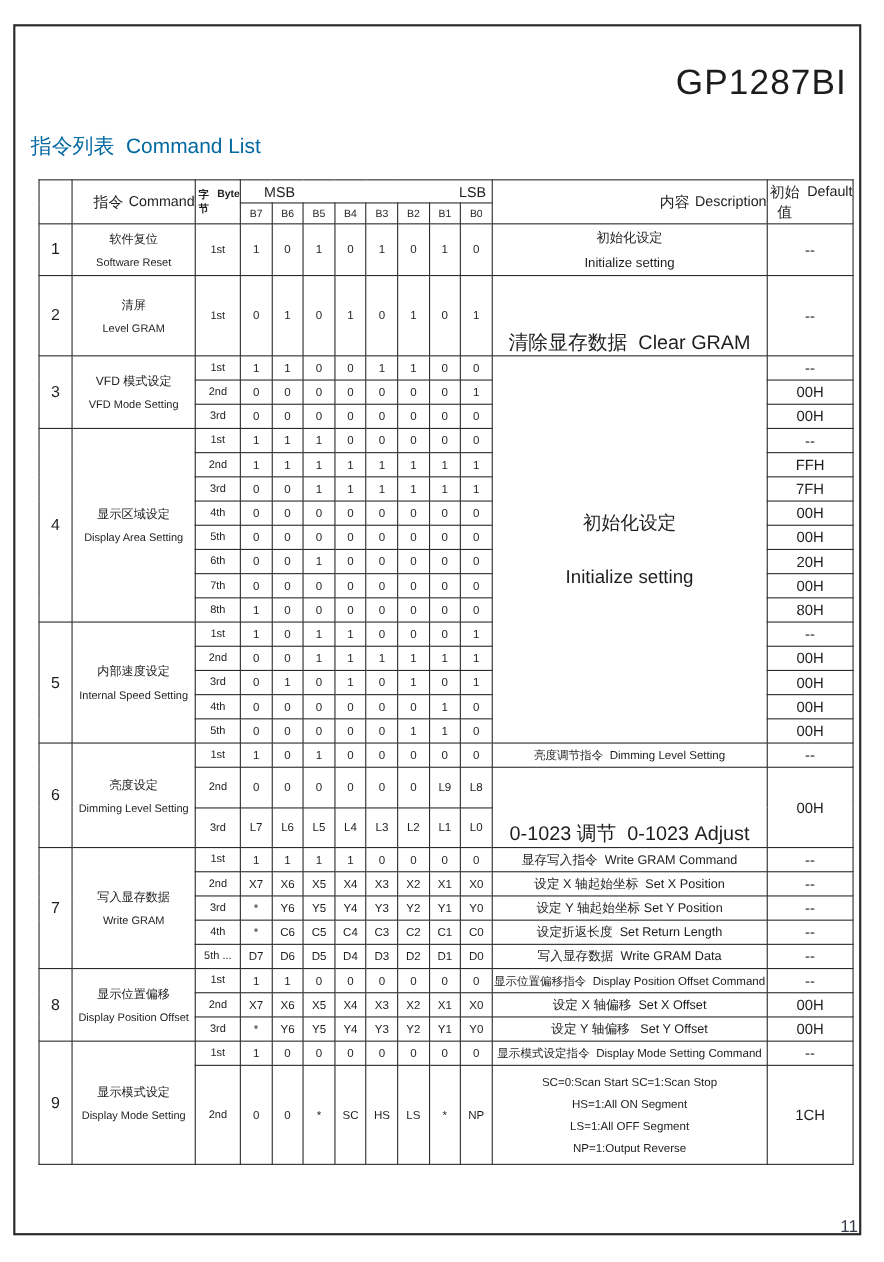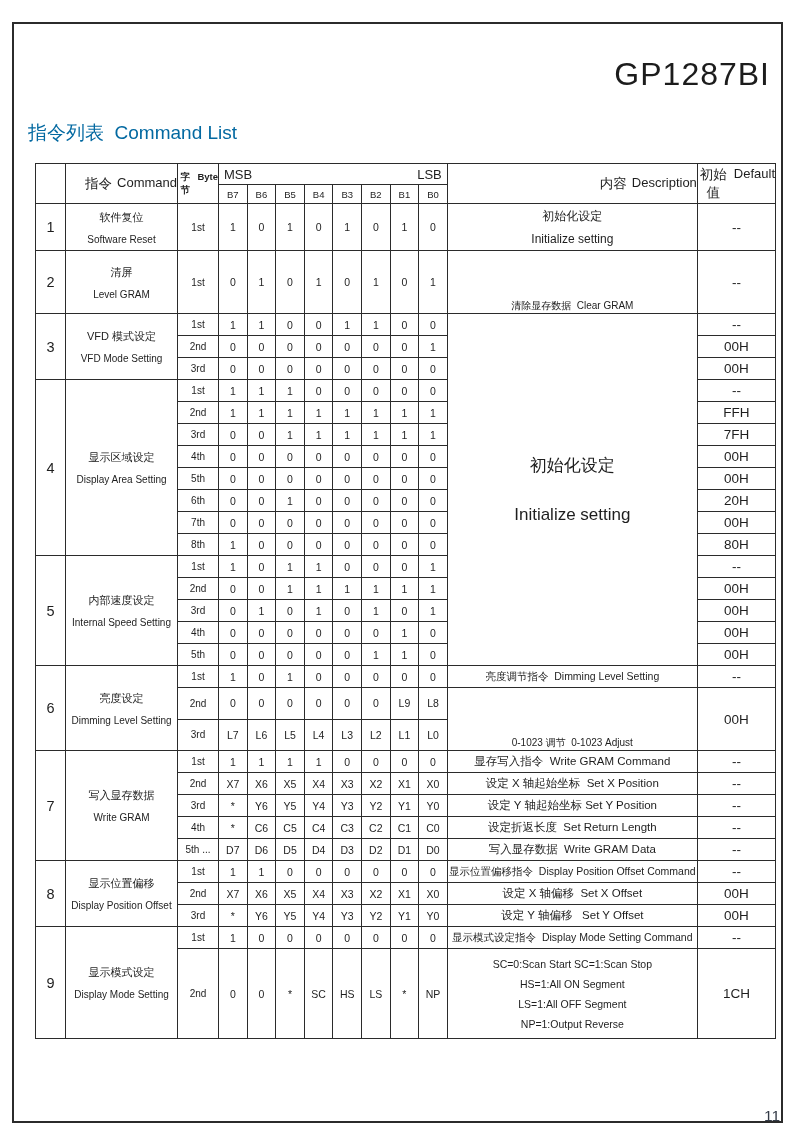--- a/index.html
+++ b/index.html
@@ -26,35 +26,35 @@
   .cmd td{
     border:1px solid #2b2b2b;text-align:center;vertical-align:middle;
     padding:0;overflow:hidden;
   }
   .hr1{height:21px;}
   .hr2{height:19px;}
   .h-two{display:flex;flex-direction:row;justify-content:flex-end;gap:5px;}
   .h-zh{font-size:13.5px;}
   .h-en{font-size:13px;}
   .h-byte span{font-size:9.5px;font-weight:700;}
-  .msb-row{display:flex;justify-content:space-between;padding:0 5px;font-size:13px;}
+  .msb-row{display:flex;justify-content:space-between;padding:0 5px;font-size:13px;margin-left:16px;}
   .bit-label{font-size:9.5px;}
   .idx{font-size:14.5px;}
   .cmd-cell{display:flex;flex-direction:column;justify-content:center;gap:9px;}
   .cmd-zh{font-size:11px;white-space:pre;}
   .cmd-en{font-size:10px;white-space:pre;}
   .byte{font-size:10px;white-space:pre;}
   .bit{font-size:10.5px;}
   .def{font-size:13.5px;}
   .desc-wrap{display:flex;flex-direction:column;justify-content:center;align-items:center;}
   .desc-line{white-space:pre;}
   .d-xs .desc-line{font-size:10.5px;}
   .d-sm .desc-line{font-size:11.5px;}
   .d-md .desc-wrap{gap:7px;} .d-md .desc-line{font-size:12px;}
-  .d-lg .desc-line{font-size:10px;margin-top:48px;}
+  .d-lg .desc-line{font-size:18px;margin-top:48px;}
   .d-xl .desc-wrap{gap:28px;} .d-xl .desc-line{font-size:17px;}
   .d-multi .desc-wrap{gap:8px;} .d-multi .desc-line{font-size:10.5px;}
   .page-num{
     position:absolute;right:24px;top:1107px;font-size:15.5px;color:#333a46;
   }
 </style>
 </head>
 <body>
 
 <div class="frame"></div>

